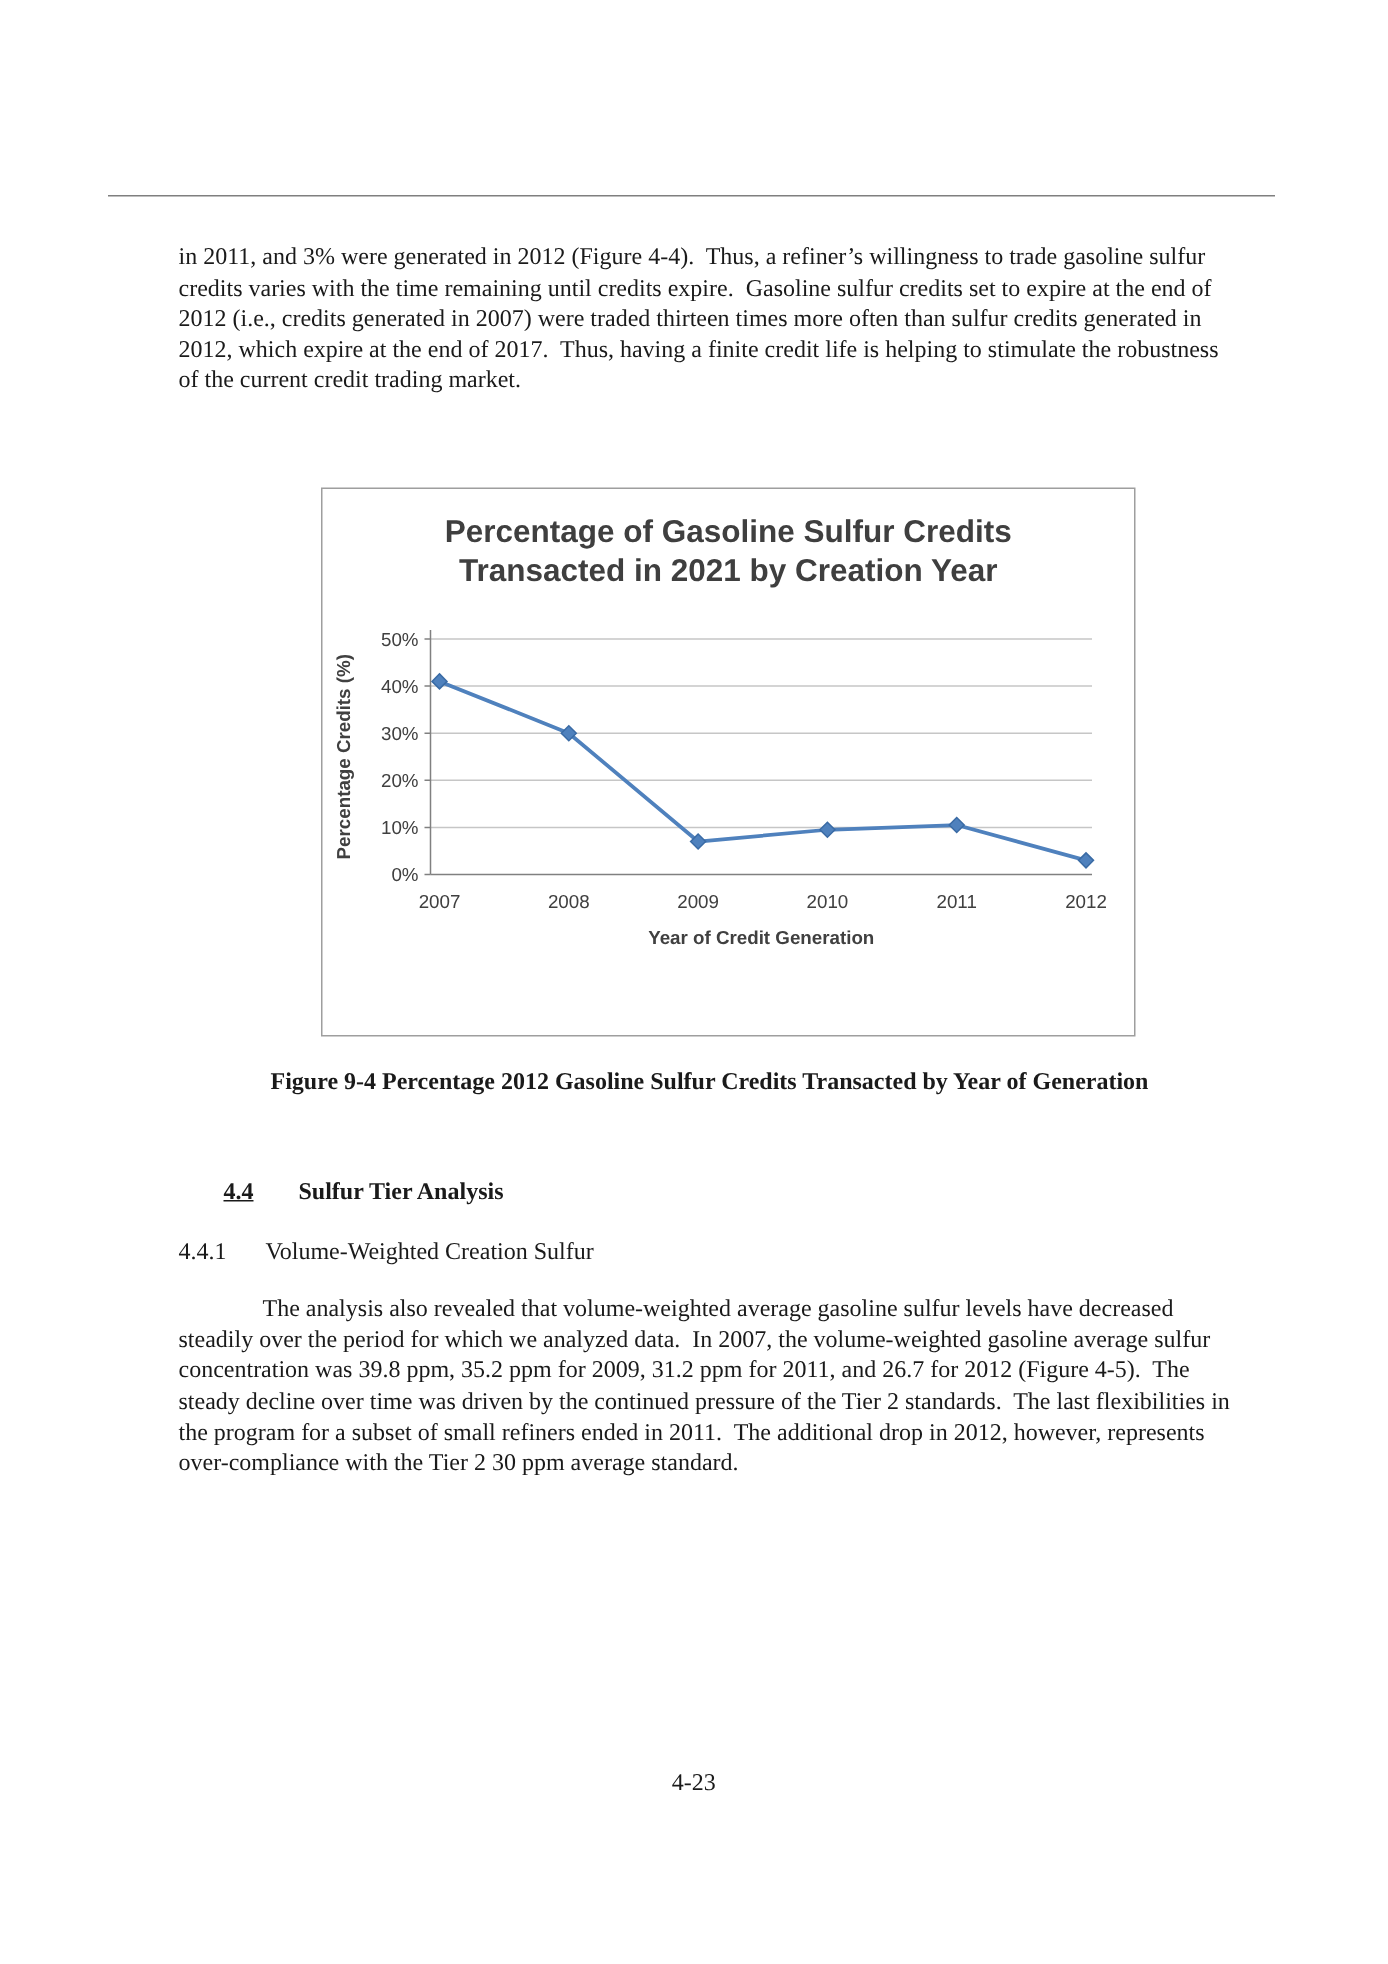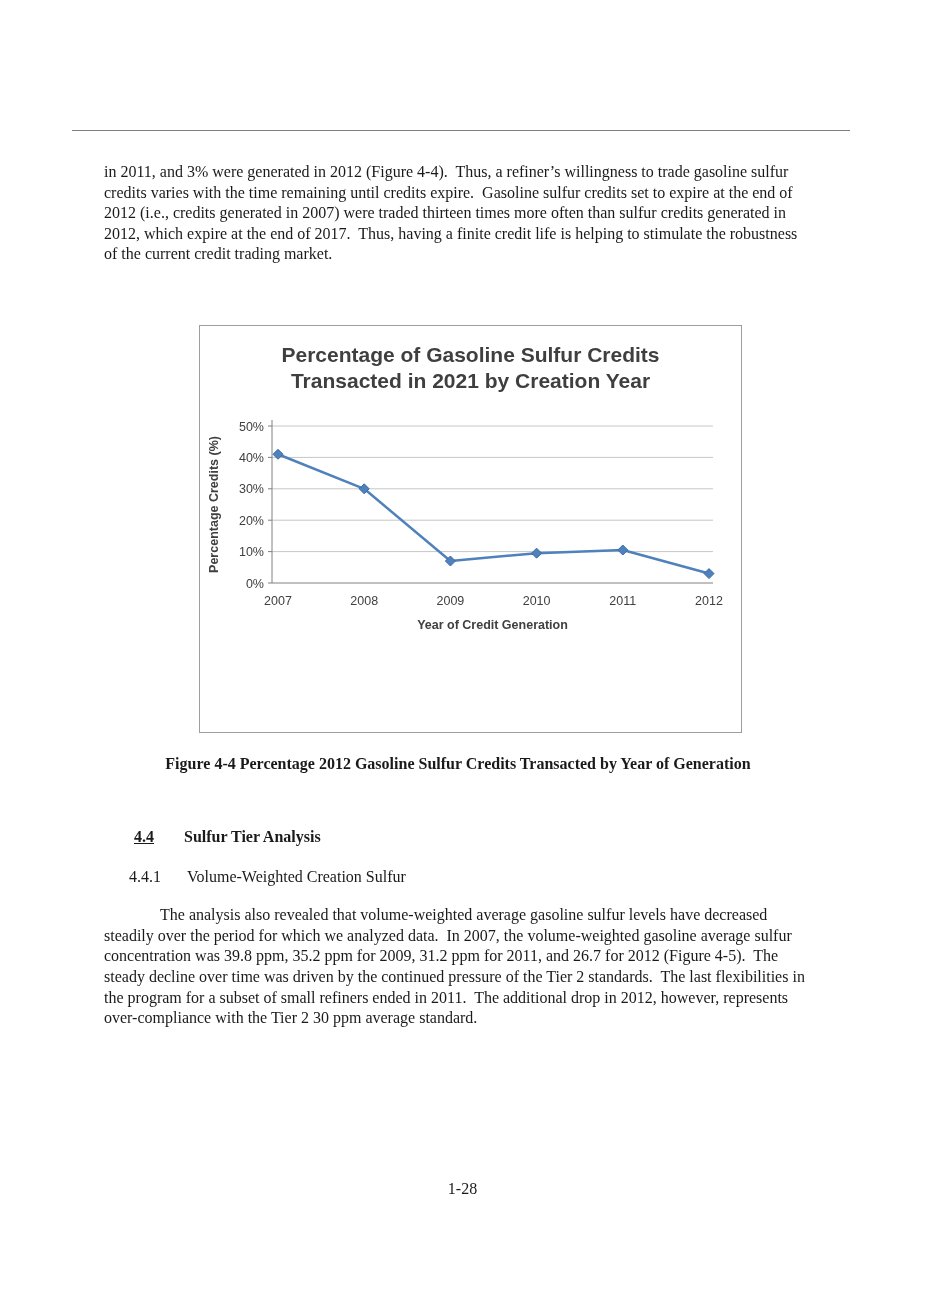--- a/index.html
+++ b/index.html
@@ -16,31 +16,31 @@
   .top-rule {
     position: absolute;
     top: 130px;
     left: 72px;
     width: 778px;
     border-top: 1px solid #7f7f7f;
   }
   .content {
     position: absolute;
     top: 162px;
-    left: 104px;
+    left: 119px;
     width: 708px;
   }
   .body-text {
     font-size: 16px;
     line-height: 20.6px;
     white-space: pre-wrap;
   }
   .figure-box {
     width: 543px;
-    height: 408px;
+    height: 366px;
     margin: 60px 0 0 95px;
     border: 1px solid #9e9e9e;
     padding-top: 16px;
     background: #ffffff;
   }
   .chart-title {
     text-align: center;
     font-family: "Liberation Sans", sans-serif;
     font-weight: bold;
     font-size: 21px;
@@ -72,21 +72,21 @@
     font-weight: bold;
     line-height: 20.6px;
   }
   .sec-num { display: inline-block; width: 50px; text-decoration: underline; }
   .subsection-heading {
     margin-top: 19px;
     font-size: 16px;
     font-weight: normal;
     line-height: 20.6px;
   }
-  .subsec-num { display: inline-block; width: 58px; margin-left: 25px; }
+  .subsec-num { display: inline-block; width: 58px; }
   .para-indent { margin-top: 18px; text-indent: 56px; }
   .page-number {
     position: absolute;
     top: 1180px;
     left: 0;
     width: 100%;
     text-align: center;
     font-size: 16px;
   }
 </style>
@@ -137,29 +137,29 @@
           <text x="164.2" y="199" text-anchor="middle" class="tick-label">2008</text>
           <text x="250.4" y="199" text-anchor="middle" class="tick-label">2009</text>
           <text x="336.6" y="199" text-anchor="middle" class="tick-label">2010</text>
           <text x="422.8" y="199" text-anchor="middle" class="tick-label">2011</text>
           <text x="509" y="199" text-anchor="middle" class="tick-label">2012</text>
           <text x="292.5" y="223" text-anchor="middle" class="axis-title">Year of Credit Generation</text>
           <text x="18" y="98.5" text-anchor="middle" class="axis-title" transform="rotate(-90 18 98.5)">Percentage Credits (%)</text>
         </svg>
     </figure>
 
-    <p class="caption">Figure 4-4 Percentage 2012 Gasoline Sulfur Credits Transacted by Year of Generation</p>
+    <p class="caption">Figure 9-4 Percentage 2012 Gasoline Sulfur Credits Transacted by Year of Generation</p>
 
     <h2 class="section-heading">
       <span class="sec-num">4.4</span><span>Sulfur Tier Analysis</span>
     </h2>
 
     <h3 class="subsection-heading">
       <span class="subsec-num">4.4.1</span><span>Volume-Weighted Creation Sulfur</span>
     </h3>
 
     <p class="body-text para-indent">The analysis also revealed that volume-weighted average gasoline sulfur levels have decreased steadily over the period for which we analyzed data.  In 2007, the volume-weighted gasoline average sulfur concentration was 39.8 ppm, 35.2 ppm for 2009, 31.2 ppm for 2011, and 26.7 for 2012 (Figure 4-5).  The steady decline over time was driven by the continued pressure of the Tier 2 standards.  The last flexibilities in the program for a subset of small refiners ended in 2011.  The additional drop in 2012, however, represents over-compliance with the Tier 2 30 ppm average standard.</p>
 
   </div>
 
-  <div class="page-number">1-28</div>
+  <div class="page-number">4-23</div>
 
 </div>
 
 </body></html>

